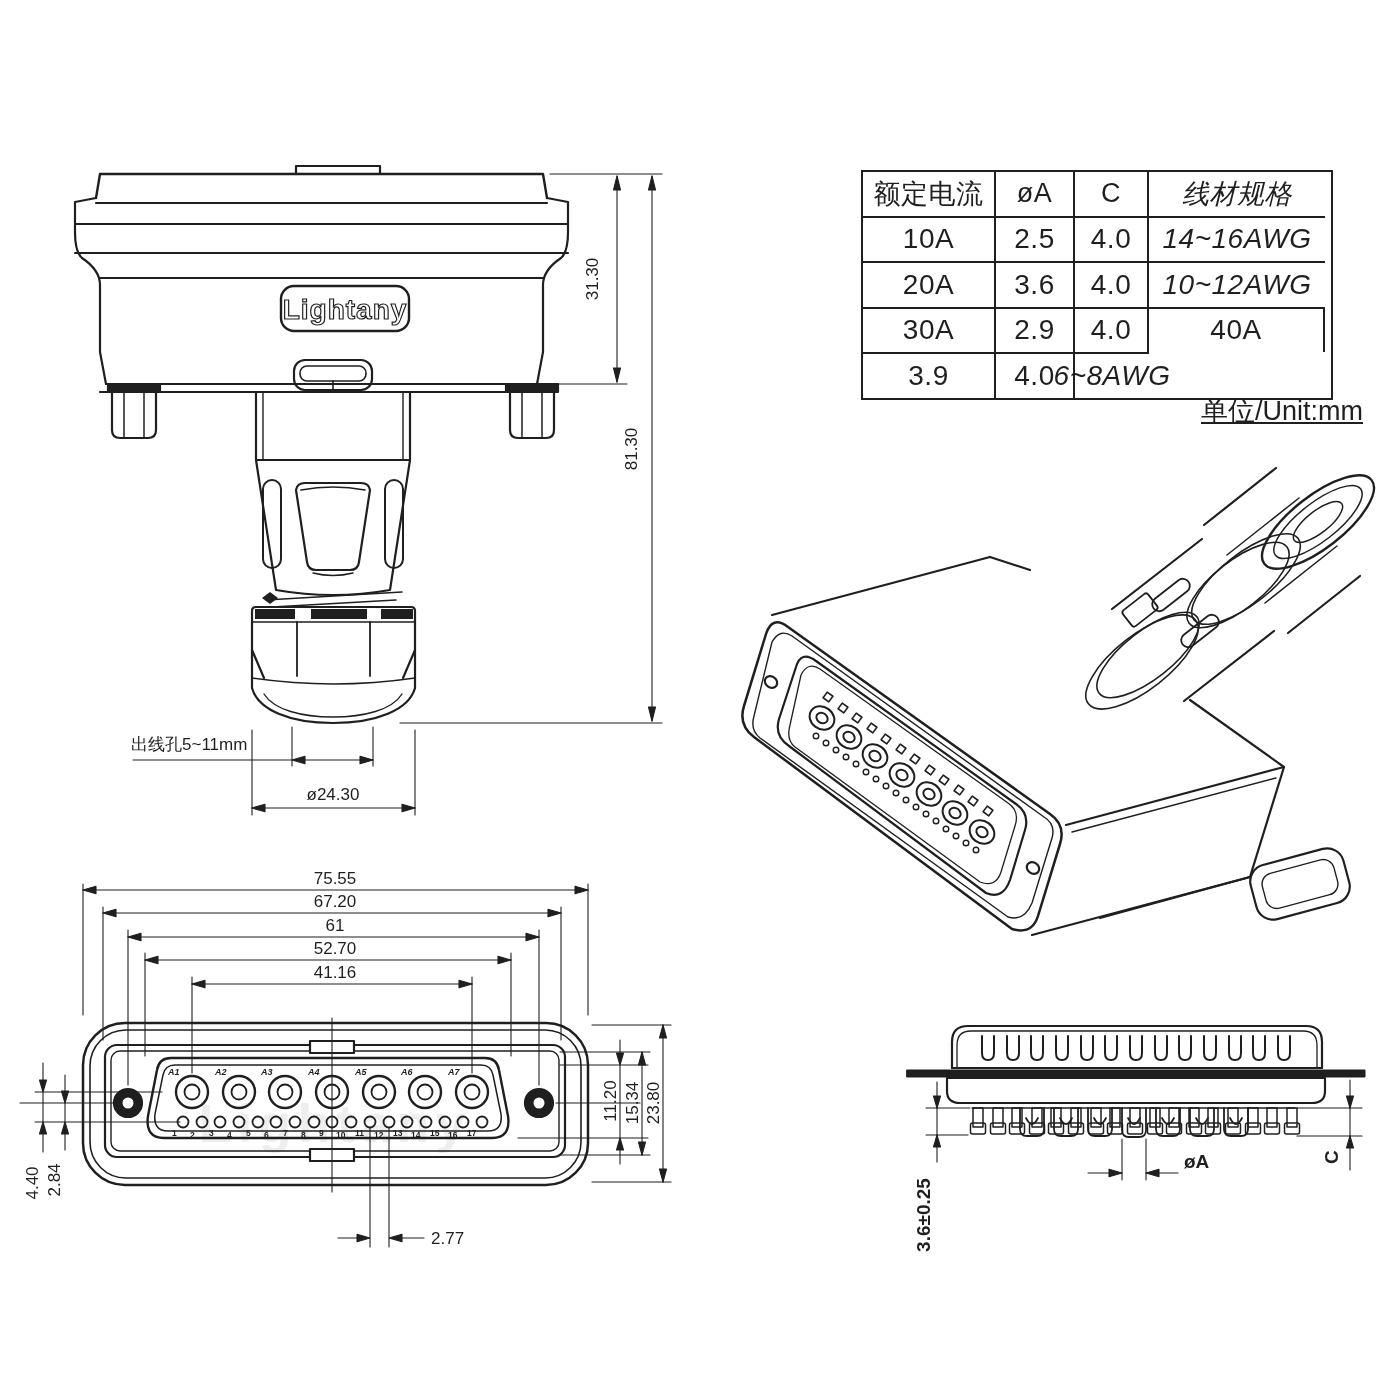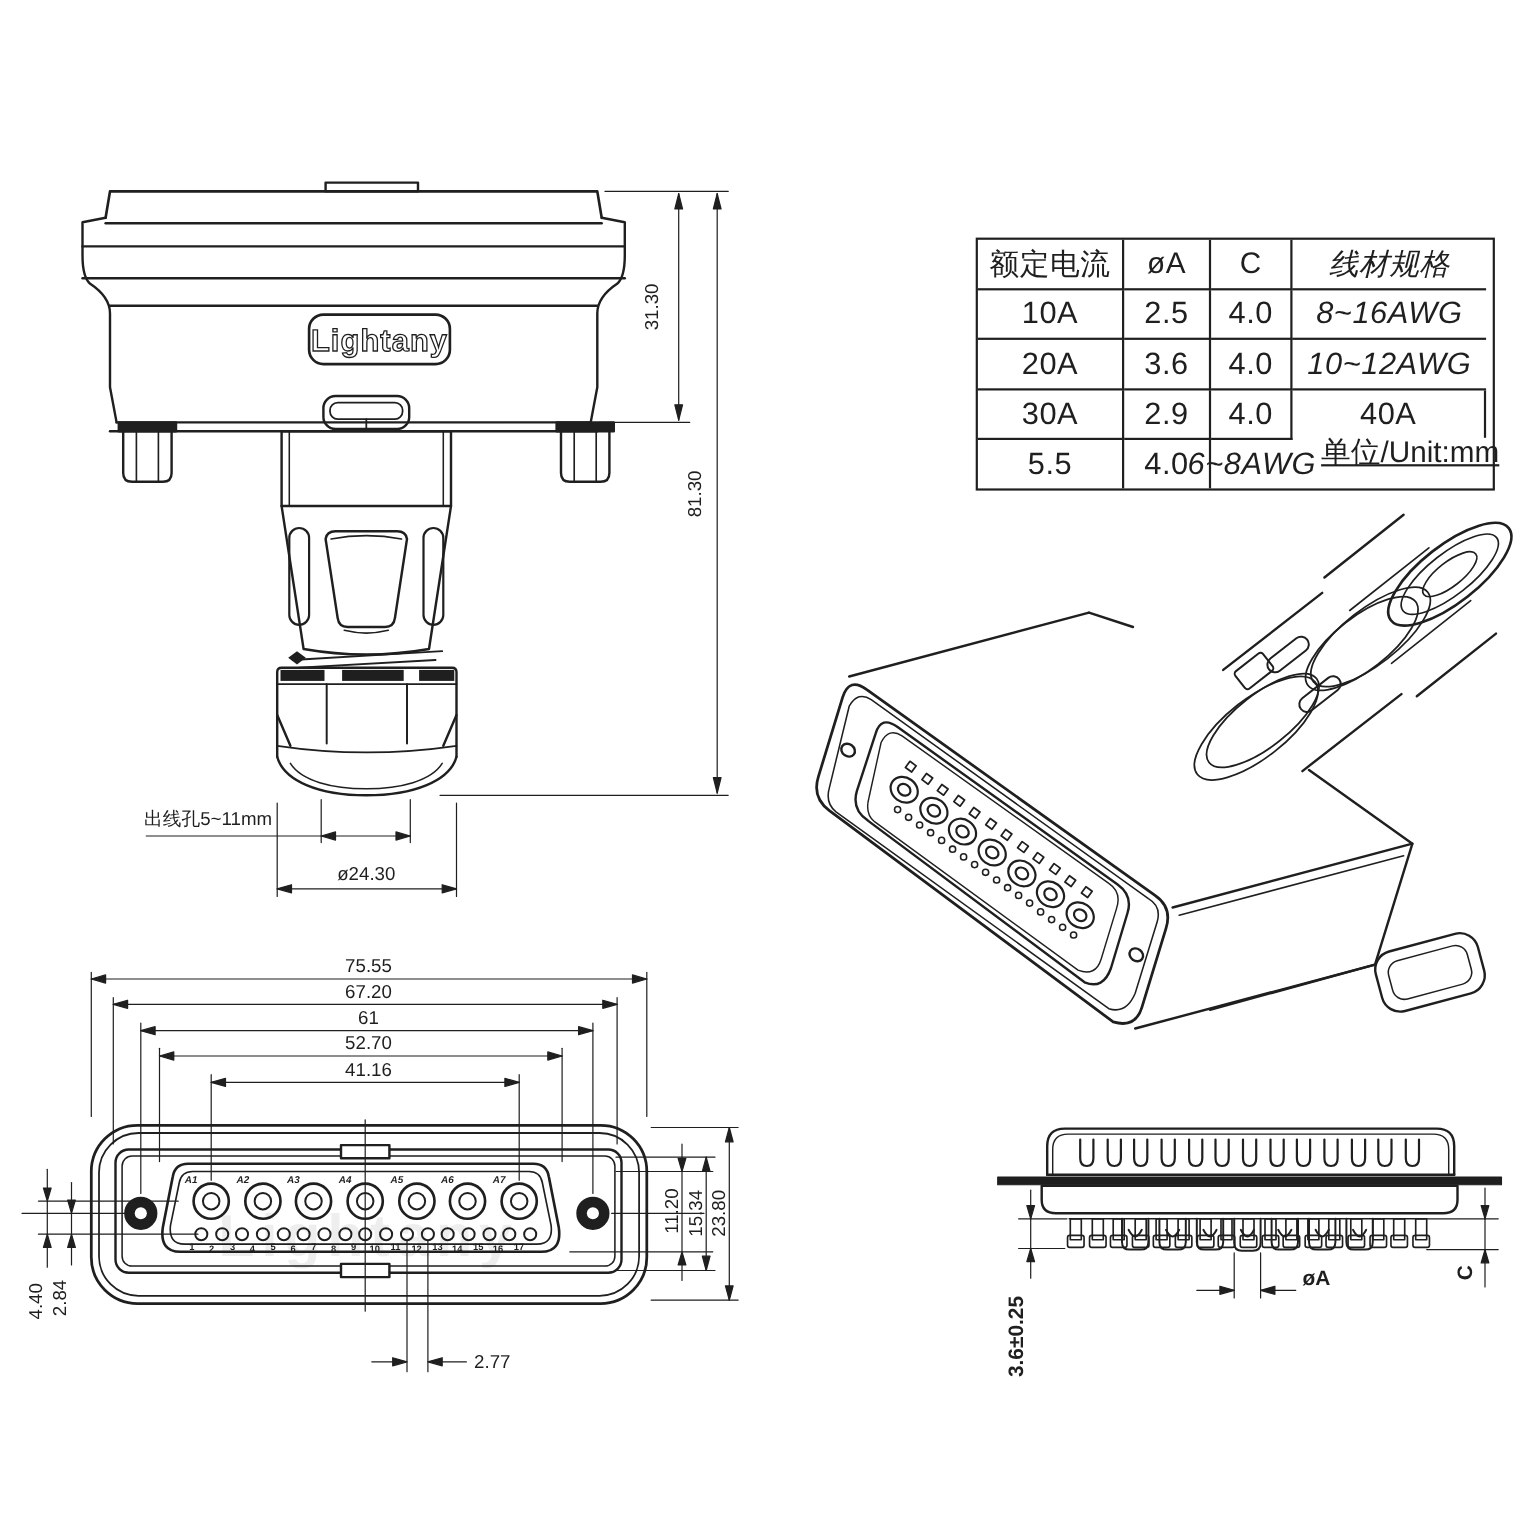--- a/index.html
+++ b/index.html
@@ -1,21 +1,21 @@
 <!DOCTYPE html>
 <html><head>
 <meta charset="utf-8">
 <style>
   html,body{margin:0;padding:0;background:#fff;}
   .canvas{position:relative;width:1400px;height:1400px;background:#fff;overflow:hidden;
           font-family:"Liberation Sans","DejaVu Sans",sans-serif;color:#1f1f1f;}
   .canvas svg{position:absolute;left:0;top:0;}
   
-  .spec{position:absolute;left:887px;top:170px;width:468px;border:2.5px solid #1f1f1f;
-        display:grid;grid-template-columns:133px 79px 74px 176px;margin-top:46px;}
+  .spec{position:absolute;left:861px;top:170px;width:468px;border:2.5px solid #1f1f1f;
+        display:grid;grid-template-columns:133px 79px 74px 176px;}
   .spec .c{height:43.5px;display:flex;align-items:center;justify-content:center;
            font-size:28px;letter-spacing:.5px;border-right:2px solid #1f1f1f;border-bottom:2px solid #1f1f1f;
            white-space:nowrap;}
   .spec .c.last{border-right:none;font-style:italic;}
   .spec .c.bot{border-bottom:none;text-align:center;}
   .spec .c.h{font-size:27px;}
   .unit{position:absolute;left:1040px;top:393px;width:323px;text-align:right;font-size:27px;text-decoration:underline;}
   text{fill:#1f1f1f;}
   .dim{font-size:17px;}
   .dimb{font-size:19px;font-weight:bold;}
@@ -492,31 +492,31 @@
 
 <div class="spec">
   <div class="c h">额定电流</div>
   <div class="c h">øA</div>
   <div class="c h">C</div>
   <div class="c h last">线材规格</div>
 
   <div class="c">10A</div>
   <div class="c">2.5</div>
   <div class="c">4.0</div>
-  <div class="c last">8~16AWG</div>
+  <div class="c last">14~16AWG</div>
 
   <div class="c">20A</div>
   <div class="c">3.6</div>
   <div class="c">4.0</div>
   <div class="c last">10~12AWG</div>
 
   <div class="c">30A</div>
   <div class="c">2.9</div>
   <div class="c">4.0</div>
 
   <div class="c bot">40A</div>
-  <div class="c bot">5.5</div>
+  <div class="c bot">3.9</div>
   <div class="c bot">4.0</div>
   <div class="c bot last">6~8AWG</div>
 </div>
 <div class="unit">单位/Unit:mm</div>
 
 </div>
 
 </body></html>

